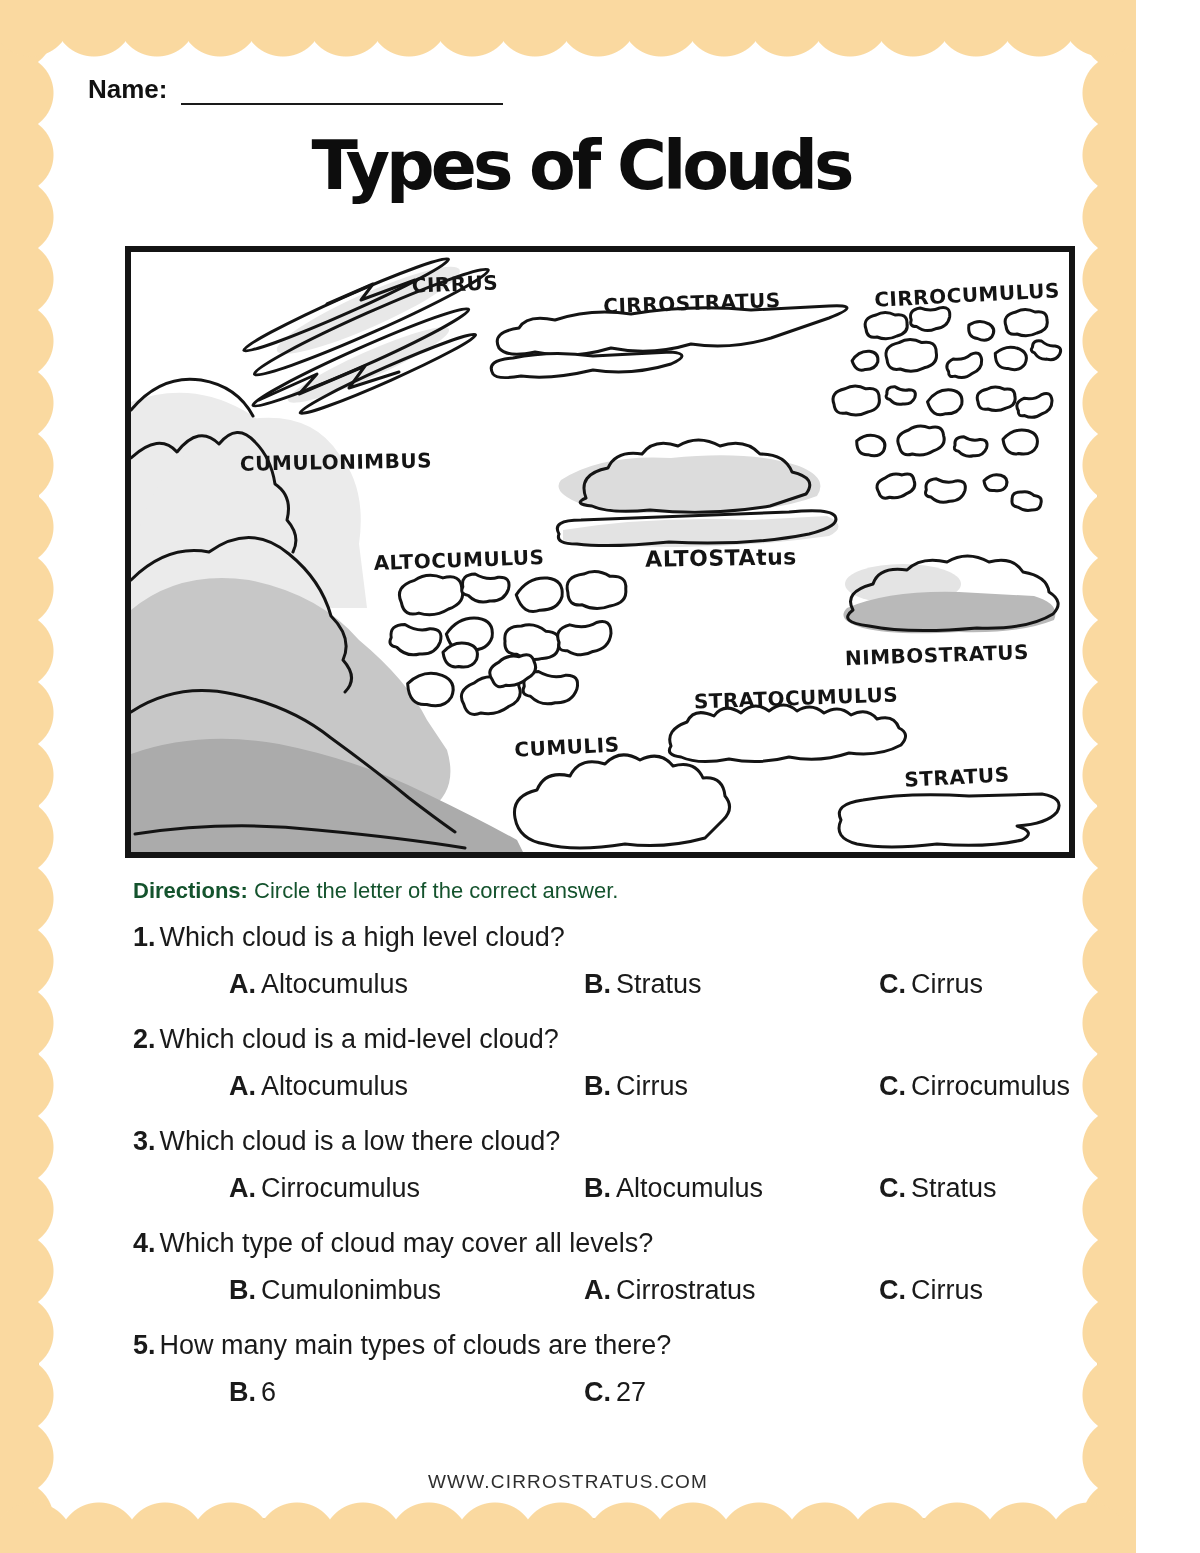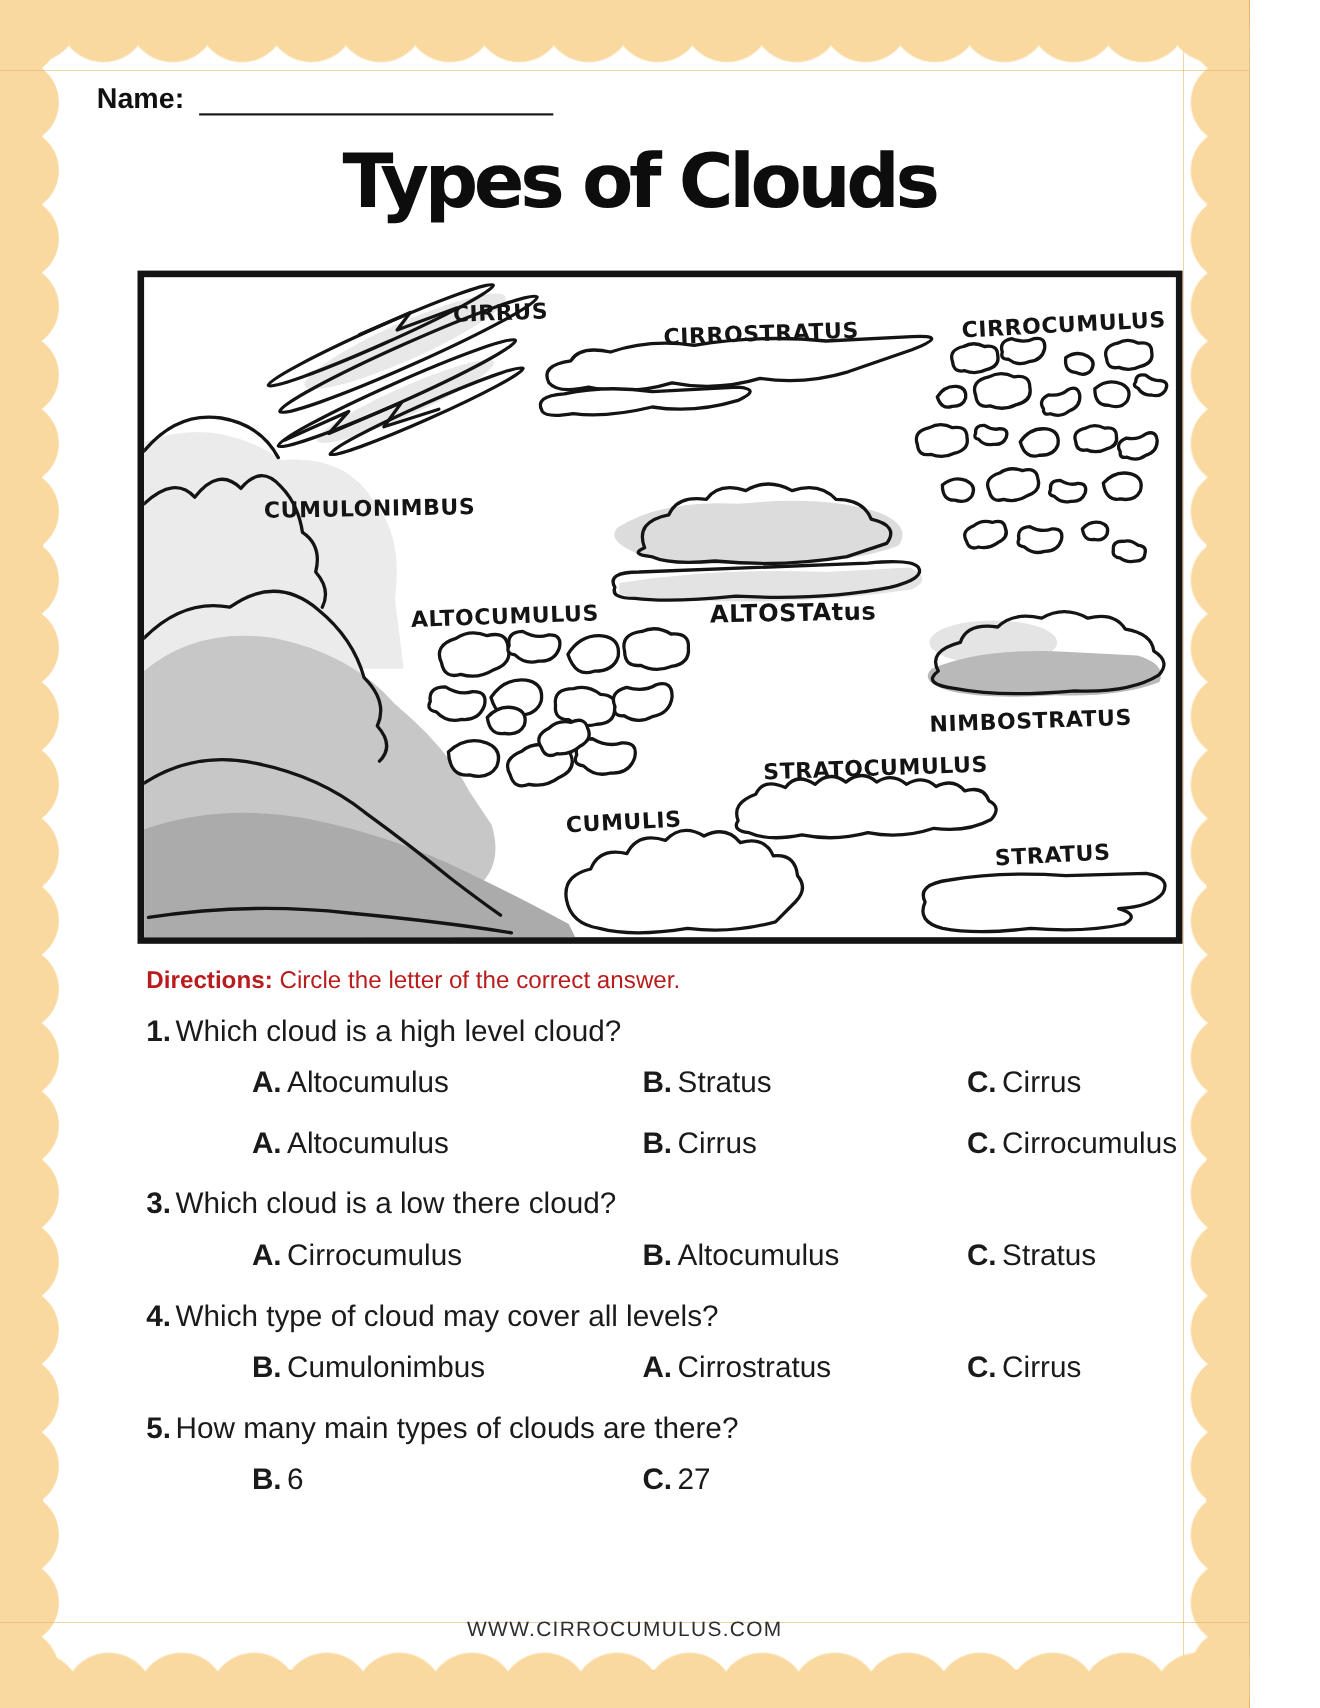--- a/index.html
+++ b/index.html
@@ -72,21 +72,21 @@
   .diagram{
     position:absolute;left:125px;top:246px;width:938px;height:600px;
     border:6px solid #141414;background:#fff;
   }
   .diagram svg{position:absolute;left:0;top:0;}
   .clabel{
     position:absolute;font-family:"DejaVu Sans","Liberation Sans",sans-serif;
     font-size:20px;font-weight:700;letter-spacing:.5px;color:#141414;white-space:nowrap;
   }
   
-  .directions{position:absolute;left:133px;top:878px;font-size:22px;color:#b91c1c;}
+  .directions{position:absolute;left:133px;top:878px;font-size:22px;color:#14532d;}
   .directions b{font-weight:700;}
   .questions{position:absolute;left:133px;top:922px;right:95px;}
   .q{margin-bottom:24px;}
   .q-line{font-size:27px;}
   .q-line b{font-weight:700;margin-right:4px;}
   .q-opts{display:grid;grid-template-columns:355px 295px 1fr;margin-left:96px;margin-top:16px;font-size:27px;}
   .opt b{font-weight:700;margin-right:5px;}
   .footer{
     position:absolute;left:0;right:0;top:1471px;text-align:center;
     font-size:19px;letter-spacing:1.2px;color:#2e2e2e;
@@ -242,20 +242,23 @@
         <b>1.</b><span>Which cloud is a high level cloud?</span>
       </div>
       <div class="q-opts">
         <span class="opt"><b>A.</b><span>Altocumulus</span></span>
         <span class="opt"><b>B.</b><span>Stratus</span></span>
         <span class="opt"><b>C.</b><span>Cirrus</span></span>
       </div>
     </div>
 
     <div class="q">
+      <div class="q-line">
+        <b>2.</b><span>Which cloud is a mid-level cloud?</span>
+      </div>
       <div class="q-opts">
         <span class="opt"><b>A.</b><span>Altocumulus</span></span>
         <span class="opt"><b>B.</b><span>Cirrus</span></span>
         <span class="opt"><b>C.</b><span>Cirrocumulus</span></span>
       </div>
     </div>
 
     <div class="q">
       <div class="q-line">
         <b>3.</b><span>Which cloud is a low there cloud?</span>
@@ -283,15 +286,15 @@
         <b>5.</b><span>How many main types of clouds are there?</span>
       </div>
       <div class="q-opts">
         <span class="opt"><b>B.</b><span>6</span></span>
         <span class="opt"><b>C.</b><span>27</span></span>
       </div>
     </div>
 
   </div>
 
-  <div class="footer">WWW.CIRROCUMULUS.COM</div>
+  <div class="footer">WWW.CIRROSTRATUS.COM</div>
 
 </div>
 
 </body></html>

